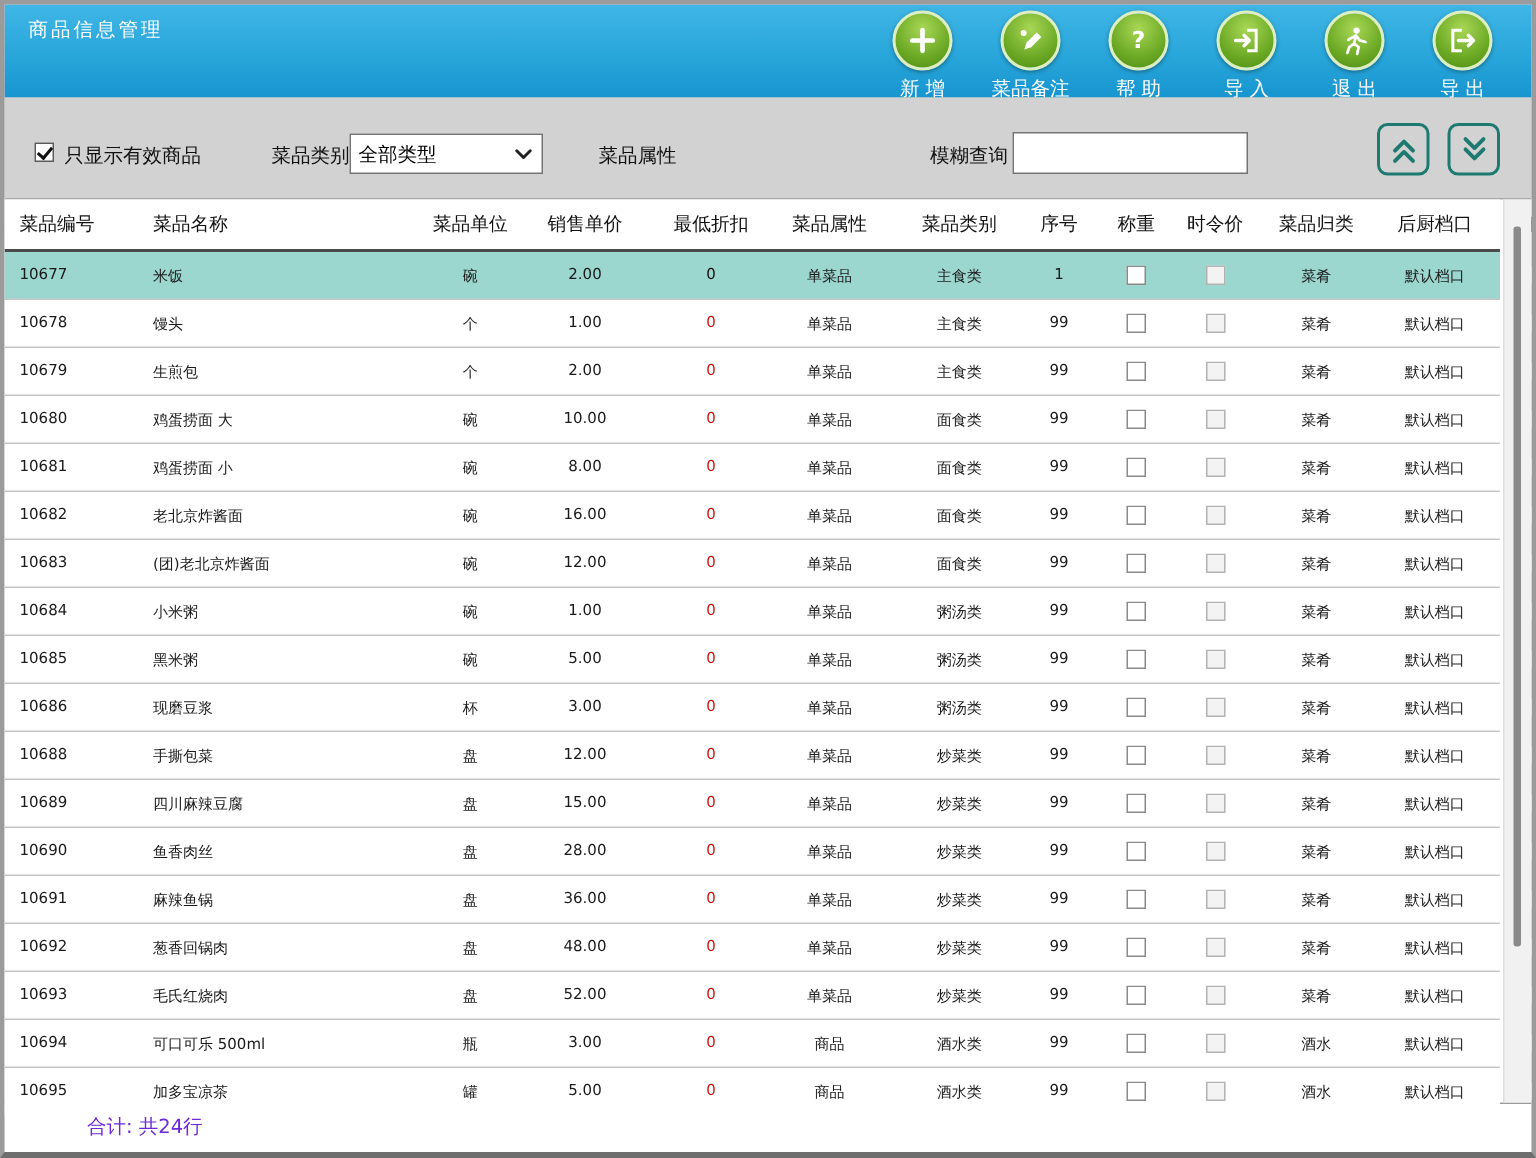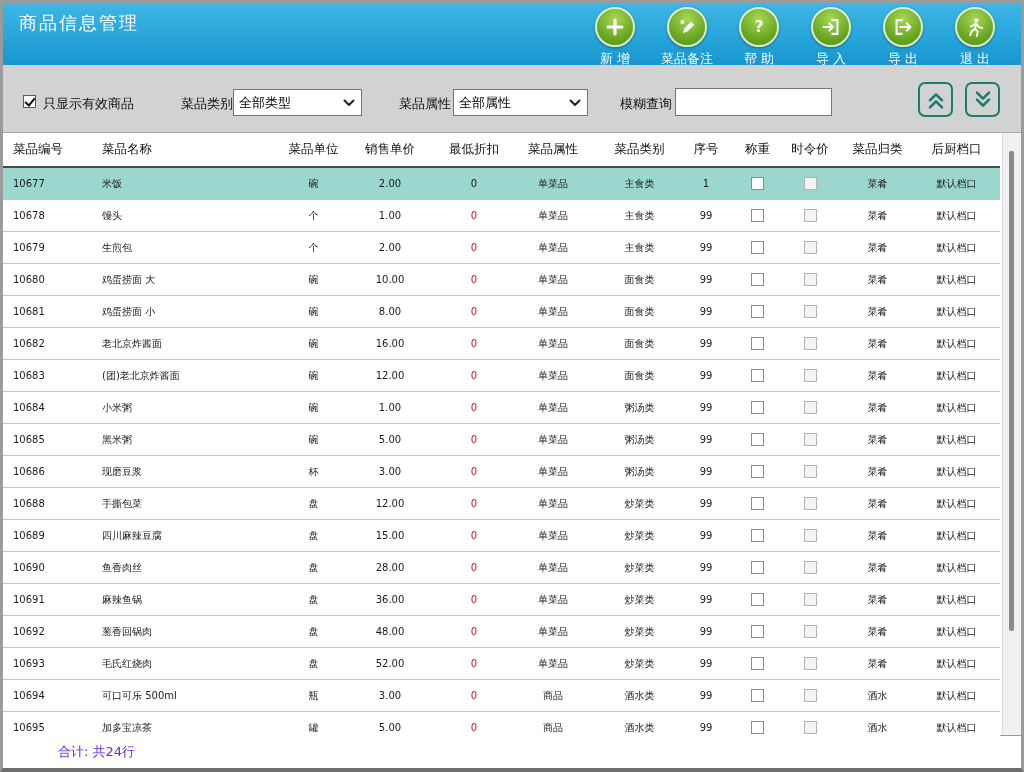--- a/index.html
+++ b/index.html
@@ -4,21 +4,21 @@
 <style>
   html,body{margin:0;padding:0;background:#b8b8b8;}
   .window{
     position:relative;width:1024px;height:772px;box-sizing:border-box;
     border:3px solid #9b9b9b;border-bottom:4px solid #6e6e6e;
     background:#d2d2d2;font-family:"DejaVu Sans",sans-serif;overflow:hidden;
   }
   
   .titlebar{position:absolute;top:0;left:0;width:1018px;height:62px;
     background:linear-gradient(180deg,#3fb6e6 0%,#29a6da 55%,#1795cf 100%);}
-  .title{position:absolute;left:16px;top:8px;color:#ffffff;font-size:18px;
+  .title{position:absolute;left:16px;top:8px;color:#ffffff;font-size:13px;
     font-family:"DejaVu Serif",serif;letter-spacing:2px;}
   .toolbar{position:absolute;right:10px;top:4px;display:flex;}
   .tool-btn{width:72px;display:flex;flex-direction:column;align-items:center;cursor:pointer;}
   .tool-icon{width:36px;height:36px;border-radius:50%;
     background:radial-gradient(circle at 50% 28%,#a8d755 0%,#6aa824 62%,#4e8c12 100%);
     border:2px solid #ddefc2;box-shadow:0 1px 3px rgba(0,0,0,.35);
     display:flex;align-items:center;justify-content:center;}
   .tool-label{margin-top:3px;color:#fff;font-size:13px;white-space:nowrap;}
   
   .filterbar{position:absolute;top:62px;left:0;width:1018px;height:86px;background:#d2d2d2;}
@@ -100,61 +100,53 @@
           <svg width="22" height="22" viewBox="0 0 24 24">
               <path d="M12.5 4.5H19v15h-6.5" stroke="#fff" stroke-width="2.2" fill="none"></path>
               <path d="M4 12h10M10.2 8.2L14 12l-3.8 3.8" stroke="#fff" stroke-width="2.4" fill="none" stroke-linecap="round" stroke-linejoin="round"></path>
             </svg>
         </span>
         <span class="tool-label">导 入</span>
       </div>
       <div class="tool-btn">
         <span class="tool-icon">
           <svg width="22" height="22" viewBox="0 0 24 24">
+              <circle cx="13.5" cy="4.8" r="2.3" fill="#fff"></circle>
+              <path d="M7.5 11.5l5.5-3.2 2.8 3.6 4.2 1.2M13 8.6l-1.2 5.6 3.2 2.6-1 5M11.8 14.2l-3.6 2.6-1.4 4.2" stroke="#fff" stroke-width="2" fill="none" stroke-linecap="round" stroke-linejoin="round"></path>
+            </svg>
+        </span>
+        <span class="tool-label">退 出</span>
+      </div>
+      <div class="tool-btn">
+        <span class="tool-icon">
+          <svg width="22" height="22" viewBox="0 0 24 24">
               <path d="M11.5 4.5H5v15h6.5" stroke="#fff" stroke-width="2.2" fill="none"></path>
               <path d="M9 12h11M16.2 8.2L20 12l-3.8 3.8" stroke="#fff" stroke-width="2.4" fill="none" stroke-linecap="round" stroke-linejoin="round"></path>
             </svg>
         </span>
         <span class="tool-label">导 出</span>
-      </div>
-      <div class="tool-btn">
-        <span class="tool-icon">
-          <svg width="22" height="22" viewBox="0 0 24 24">
-              <circle cx="13.5" cy="4.8" r="2.3" fill="#fff"></circle>
-              <path d="M7.5 11.5l5.5-3.2 2.8 3.6 4.2 1.2M13 8.6l-1.2 5.6 3.2 2.6-1 5M11.8 14.2l-3.6 2.6-1.4 4.2" stroke="#fff" stroke-width="2" fill="none" stroke-linecap="round" stroke-linejoin="round"></path>
-            </svg>
-        </span>
-        <span class="tool-label">退 出</span>
       </div>
     </div>
   </div>
 
   <div class="filterbar">
     <span class="cb checked" style="position:absolute;left:20px;top:30px;"></span>
     <span class="flt-label" style="left:40px;top:30px;">只显示有效商品</span>
 
     <span class="flt-label" style="left:178px;top:30px;">菜品类别</span>
     <div class="flt-select" style="left:230px;top:24px;width:129px;">
       <span>全部类型</span>
       <span>
           <svg width="12" height="8" viewBox="0 0 12 8">
             <path d="M1.5 1.5L6 6l4.5-4.5" stroke="#222" stroke-width="2" fill="none" stroke-linecap="round" stroke-linejoin="round"></path>
           </svg>
         </span>
     </div>
 
     <span class="flt-label" style="left:396px;top:30px;">菜品属性</span>
-    <div class="flt-select" style="left:450px;top:24px;width:135px;">
-      <span>全部属性</span>
-      <span>
-          <svg width="12" height="8" viewBox="0 0 12 8">
-            <path d="M1.5 1.5L6 6l4.5-4.5" stroke="#222" stroke-width="2" fill="none" stroke-linecap="round" stroke-linejoin="round"></path>
-          </svg>
-        </span>
-    </div>
 
     <span class="flt-label" style="left:617px;top:30px;">模糊查询</span>
     <input class="flt-input" style="left: 672px; top: 23px; width: 157px;" placeholder="" value="">
 
     <button class="pg-btn" style="left:915px;top:17px;">
       <span>
         <svg width="24" height="24" viewBox="0 0 28 28">
             <path d="M7 14.5l7-7 7 7M7 22.5l7-7 7 7" stroke="#1d7a70" stroke-width="3" fill="none" stroke-linecap="round" stroke-linejoin="round"></path>
           </svg>
       </span>

